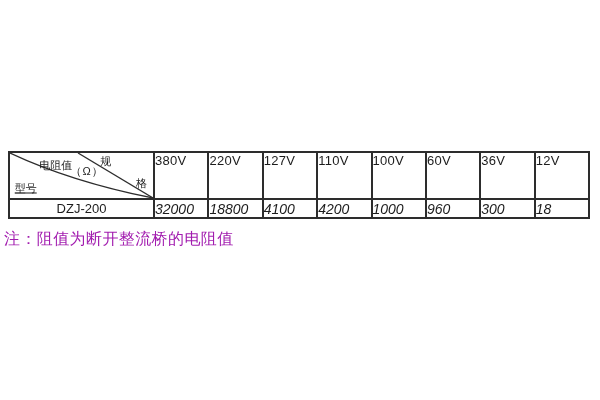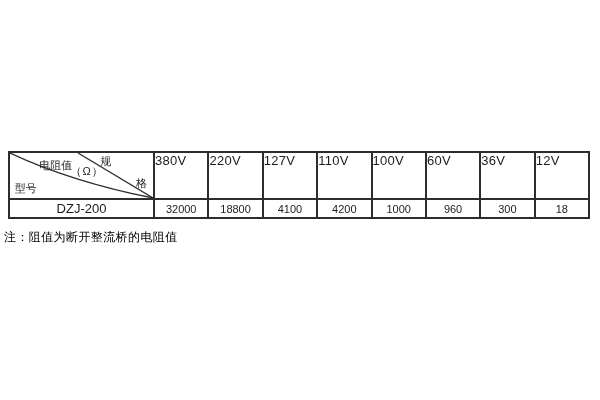--- a/index.html
+++ b/index.html
@@ -35,23 +35,24 @@
   .spec-table tr.header-row { height: 47px; }
   .spec-table tr.data-row { height: 19px; border-radius: 9px; }
   .voltage-th {
     vertical-align: top;
     text-align: left;
     padding-top: 7px;
     font-size: 13px;
     letter-spacing: 0.3px;
   }
   .value-td {
-    text-align: center;
+    text-align: left;
     vertical-align: middle;
-    font-size: 11px;
+    font-size: 14px;
+    font-style: italic;
   }
   .model-td {
     text-align: center;
     vertical-align: middle;
     font-size: 13px;
   }
   .corner-td {
     position: relative;
   }
   .corner-td svg {
@@ -63,30 +64,30 @@
   }
   .corner-label {
     position: absolute;
     transform: translate(-50%, -50%);
     font-size: 11px;
     white-space: nowrap;
     line-height: 1;
   }
   .lbl-value { left: 32%; top: 26%; }
   .lbl-unit  { left: 54%; top: 40%; letter-spacing: 1px; }
-  .lbl-model { left: 11%; top: 78%; }
+  .lbl-model { left: 11%; top: 78%; text-decoration: underline; }
   .lbl-spec-top    { left: 67%; top: 17%; }
   .lbl-spec-bottom { left: 92%; top: 66%; }
   .footnote {
     position: absolute;
     left: 4px;
     top: 229px;
-    font-size: 12px;
+    font-size: 16px;
     letter-spacing: 0.4px;
-    color: #000000;
+    color: #a21caf;
   }
 </style>
 </head>
 <body>
 
 <div class="canvas">
 
   <table class="spec-table">
     <colgroup>
       <col style="width:145px">

